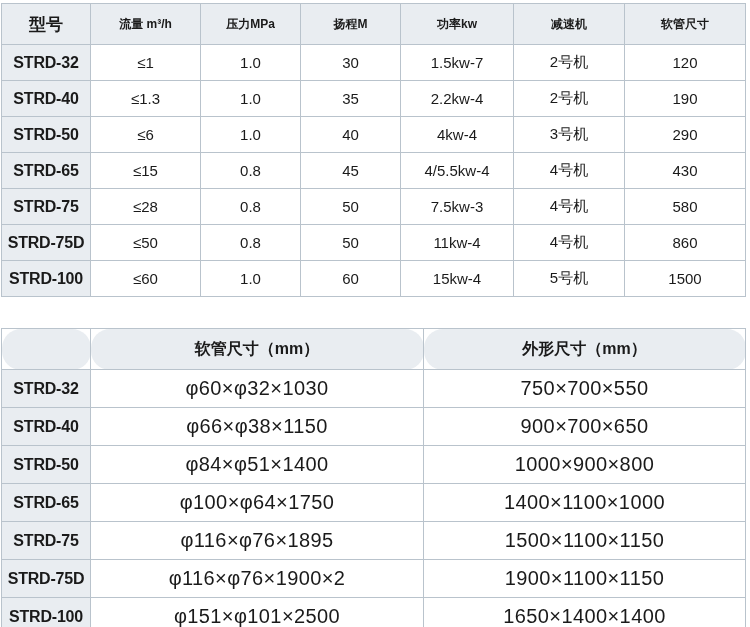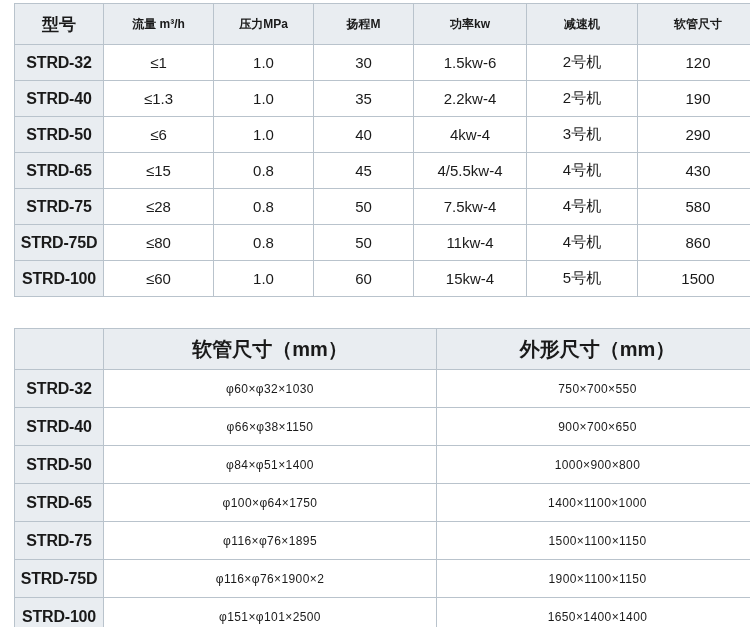--- a/index.html
+++ b/index.html
@@ -12,21 +12,21 @@
     height: 627px;
     font-family: "Liberation Sans", "DejaVu Sans", sans-serif;
     color: #1a1a1a;
     overflow: hidden;
   }
   .sheet {
     position: relative;
     width: 750px;
     height: 627px;
     box-sizing: border-box;
-    padding: 3px 3px 3px 14px;
+    padding: 3px 3px 3px 1px;
   }
   table {
     border-collapse: collapse;
     table-layout: fixed;
     width: 744px;
   }
   td, th {
     border: 1px solid #b9c3cc;
     text-align: center;
     vertical-align: middle;
@@ -53,30 +53,31 @@
     font-weight: bold;
     font-size: 16px;
     letter-spacing: -0.2px;
   }
   
   #table-dims {
     margin-top: 0px;
   }
   #table-dims .hdr-row td {
     background: #e9edf1;
-    font-size: 20px;
+    font-size: 16px;
     font-weight: bold;
     height: 40px;
+    border-radius: 19px;
   }
   #table-dims .hdr-row td.blank-corner {
     background: #e9edf1;
   }
   #table-dims tbody td {
     height: 37px;
-    font-size: 12px;
+    font-size: 20px;
   }
   #table-dims tbody td.model-cell {
     background: #e9edf1;
     font-weight: bold;
     font-size: 16px;
     letter-spacing: -0.2px;
   }
   .dim-text {
     letter-spacing: 0.4px;
   }
@@ -106,21 +107,21 @@
         <td>减速机</td>
         <td>软管尺寸</td>
       </tr>
     </thead>
     <tbody>
       <tr>
         <td class="model-cell">STRD-32</td>
         <td>≤1</td>
         <td>1.0</td>
         <td>30</td>
-        <td>1.5kw-6</td>
+        <td>1.5kw-7</td>
         <td>2号机</td>
         <td>120</td>
       </tr>
       <tr>
         <td class="model-cell">STRD-40</td>
         <td>≤1.3</td>
         <td>1.0</td>
         <td>35</td>
         <td>2.2kw-4</td>
         <td>2号机</td>
@@ -142,27 +143,27 @@
         <td>45</td>
         <td>4/5.5kw-4</td>
         <td>4号机</td>
         <td>430</td>
       </tr>
       <tr>
         <td class="model-cell">STRD-75</td>
         <td>≤28</td>
         <td>0.8</td>
         <td>50</td>
-        <td>7.5kw-4</td>
+        <td>7.5kw-3</td>
         <td>4号机</td>
         <td>580</td>
       </tr>
       <tr>
         <td class="model-cell">STRD-75D</td>
-        <td>≤80</td>
+        <td>≤50</td>
         <td>0.8</td>
         <td>50</td>
         <td>11kw-4</td>
         <td>4号机</td>
         <td>860</td>
       </tr>
       <tr>
         <td class="model-cell">STRD-100</td>
         <td>≤60</td>
         <td>1.0</td>

